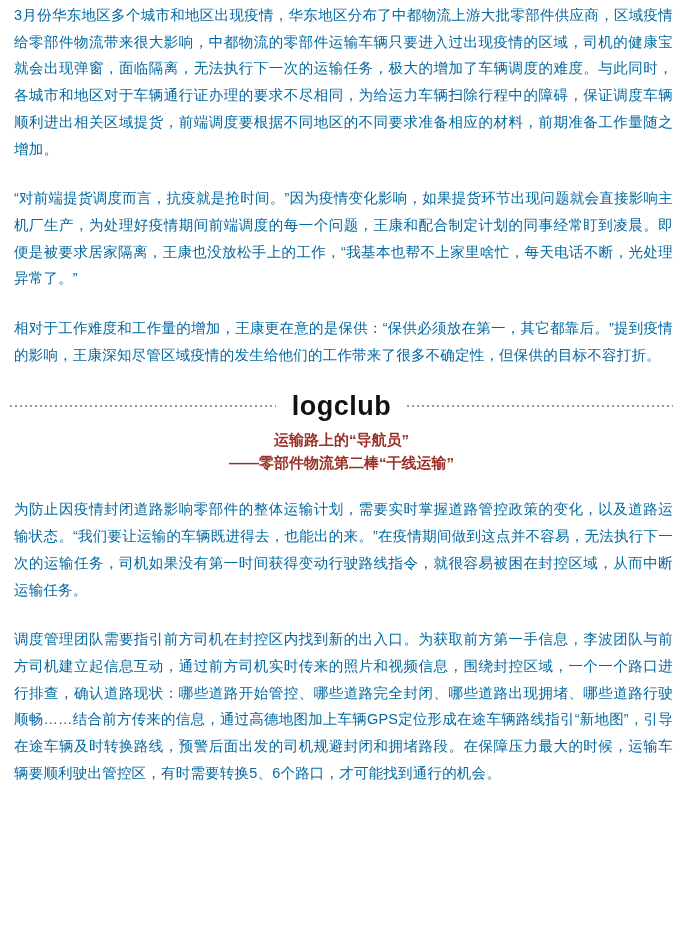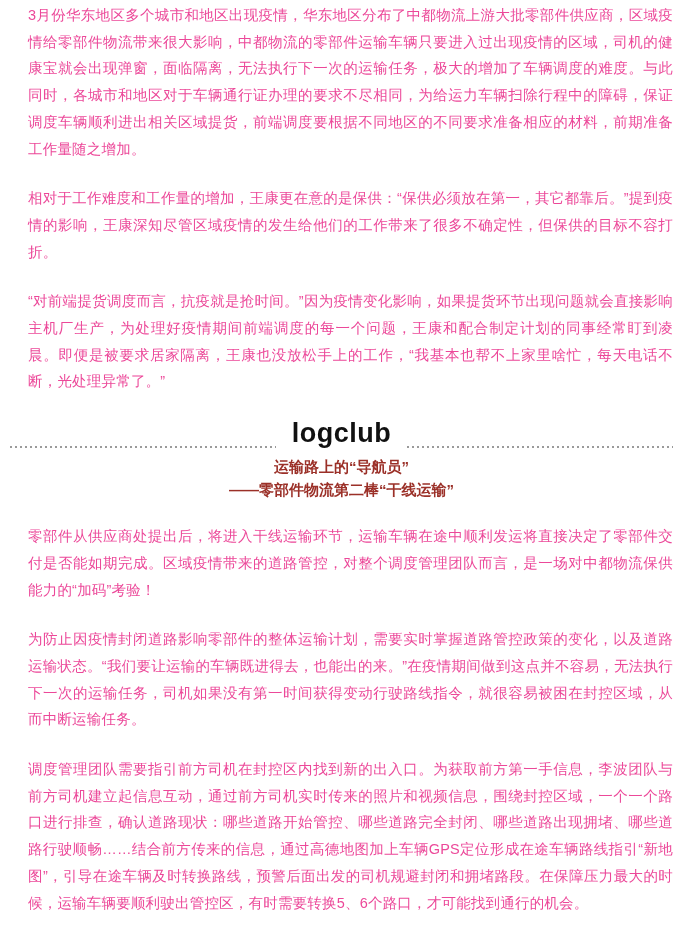--- a/index.html
+++ b/index.html
@@ -10,34 +10,34 @@
   body {
     width: 689px;
     min-height: 940px;
     font-family: "Liberation Sans", "DejaVu Sans", sans-serif;
     overflow: hidden;
   }
   .article {
     padding: 2px 16px 0 10px;
   }
   .par {
-    margin: 0 0 23px 18px;
+    margin: 0 0 23px 4px;
     font-size: 14.5px;
     line-height: 26.7px;
     letter-spacing: 0.2px;
-    color: #ec4899;
+    color: #0369a1;
     text-align: justify;
     text-justify: inter-character;
   }
   .par:last-child {
     margin-bottom: 0;
   }
   .divider {
     display: flex;
-    align-items: flex-end;
+    align-items: center;
     margin: 2px 0 8px 0;
     height: 30px;
   }
   .dotline {
     flex: 1;
     height: 2px;
     background: repeating-linear-gradient(90deg, #9a9a9a 0 2px, transparent 2px 5px);
   }
   .logo {
     font-size: 27px;
@@ -60,35 +60,34 @@
     text-align: center;
   }
 </style>
 </head>
 <body>
 
 <main class="article">
 
   <p class="par">3月份华东地区多个城市和地区出现疫情，华东地区分布了中都物流上游大批零部件供应商，区域疫情给零部件物流带来很大影响，中都物流的零部件运输车辆只要进入过出现疫情的区域，司机的健康宝就会出现弹窗，面临隔离，无法执行下一次的运输任务，极大的增加了车辆调度的难度。与此同时，各城市和地区对于车辆通行证办理的要求不尽相同，为给运力车辆扫除行程中的障碍，保证调度车辆顺利进出相关区域提货，前端调度要根据不同地区的不同要求准备相应的材料，前期准备工作量随之增加。</p>
 
+  <p class="par">“对前端提货调度而言，抗疫就是抢时间。”因为疫情变化影响，如果提货环节出现问题就会直接影响主机厂生产，为处理好疫情期间前端调度的每一个问题，王康和配合制定计划的同事经常盯到凌晨。即便是被要求居家隔离，王康也没放松手上的工作，“我基本也帮不上家里啥忙，每天电话不断，光处理异常了。”</p>
+
   <p class="par">相对于工作难度和工作量的增加，王康更在意的是保供：“保供必须放在第一，其它都靠后。”提到疫情的影响，王康深知尽管区域疫情的发生给他们的工作带来了很多不确定性，但保供的目标不容打折。</p>
-
-  <p class="par">“对前端提货调度而言，抗疫就是抢时间。”因为疫情变化影响，如果提货环节出现问题就会直接影响主机厂生产，为处理好疫情期间前端调度的每一个问题，王康和配合制定计划的同事经常盯到凌晨。即便是被要求居家隔离，王康也没放松手上的工作，“我基本也帮不上家里啥忙，每天电话不断，光处理异常了。”</p>
 
   <div class="divider">
     <span class="dotline"></span>
     <span class="logo">logclub</span>
     <span class="dotline"></span>
   </div>
 
   <div class="section-title">
     <p class="sec-line">运输路上的“导航员”</p>
     <p class="sec-line">——零部件物流第二棒“干线运输”</p>
   </div>
 
-  <p class="par">零部件从供应商处提出后，将进入干线运输环节，运输车辆在途中顺利发运将直接决定了零部件交付是否能如期完成。区域疫情带来的道路管控，对整个调度管理团队而言，是一场对中都物流保供能力的“加码”考验！</p>
 
 
   <p class="par">为防止因疫情封闭道路影响零部件的整体运输计划，需要实时掌握道路管控政策的变化，以及道路运输状态。“我们要让运输的车辆既进得去，也能出的来。”在疫情期间做到这点并不容易，无法执行下一次的运输任务，司机如果没有第一时间获得变动行驶路线指令，就很容易被困在封控区域，从而中断运输任务。</p>
 
   <p class="par">调度管理团队需要指引前方司机在封控区内找到新的出入口。为获取前方第一手信息，李波团队与前方司机建立起信息互动，通过前方司机实时传来的照片和视频信息，围绕封控区域，一个一个路口进行排查，确认道路现状：哪些道路开始管控、哪些道路完全封闭、哪些道路出现拥堵、哪些道路行驶顺畅……结合前方传来的信息，通过高德地图加上车辆GPS定位形成在途车辆路线指引“新地图”，引导在途车辆及时转换路线，预警后面出发的司机规避封闭和拥堵路段。在保障压力最大的时候，运输车辆要顺利驶出管控区，有时需要转换5、6个路口，才可能找到通行的机会。</p>
 
 </main>
 
 </body></html>

